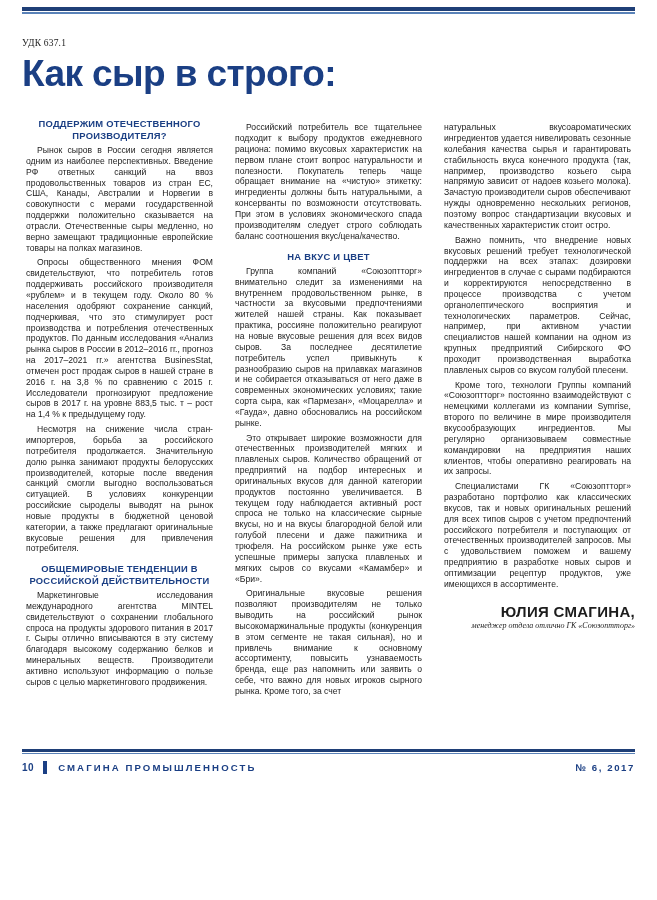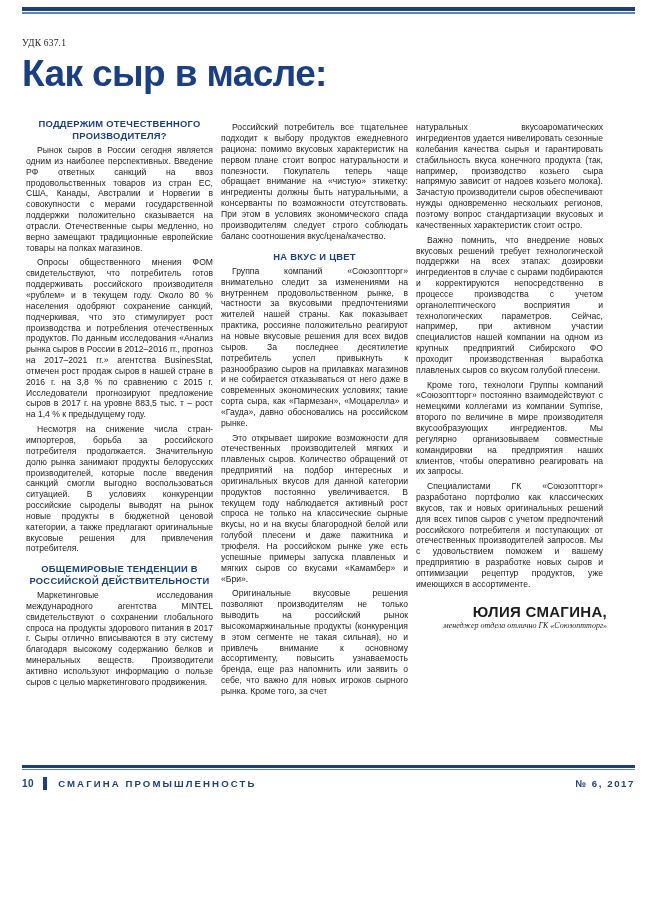--- a/index.html
+++ b/index.html
@@ -57,20 +57,21 @@
   }
   .headline .l2 {
     display: block;
     font-size: 27.5px;
     letter-spacing: -0.3px;
     margin-top: 3px;
   }
   
   .columns {
     display: flex;
+    gap: 14px;
     margin-top: 25px;
     height: 700px;
   }
   .col {
     width: 195px;
     flex: 0 0 195px;
   }
   .col p {
     margin: 4px;
     font-family: "Liberation Sans", sans-serif;
@@ -119,21 +120,21 @@
     font-size: 8px;
     color: #1c1c1c;
     display: block;
     margin-top: 1.5px;
   }
   
   .footer {
     position: absolute;
     left: 22px;
     right: 22px;
-    bottom: 14px;
+    bottom: 30px;
   }
   .footer .rule-dark { height: 3px; }
   .footer .rule-light { height: 1.5px; margin-top: 1px; }
   .footer-row {
     display: flex;
     align-items: center;
     margin-top: 7px;
     color: #1b3f84;
   }
   .footer .pageno {
@@ -165,21 +166,21 @@
 <div class="page">
 
   <div class="top-rule-wrap">
     <div class="rule-dark"></div>
     <div class="rule-light"></div>
   </div>
 
   <div class="udk">УДК 637.1</div>
 
   <h1 class="headline">
-    <span class="l1">Как сыр в масле:</span>
+    <span class="l1">Как сыр в строго:</span>
   </h1>
 
   <div class="columns">
 
     <div class="col">
       <div class="sec-head">ПОДДЕРЖИМ ОТЕЧЕСТВЕННОГО ПРОИЗВОДИТЕЛЯ?</div>
       <p>Рынок сыров в России сегодня является одним из наиболее перспективных. Введение РФ ответных санкций на ввоз продовольственных товаров из стран ЕС, США, Канады, Австралии и Норвегии в совокупности с мерами государственной поддержки положительно сказывается на отрасли. Отечественные сыры медленно, но верно замещают традиционные европейские товары на полках магазинов.</p>
       <p>Опросы общественного мнения ФОМ свидетельствуют, что потребитель готов поддерживать российского производителя «рублем» и в текущем году. Около 80 % населения одобряют сохранение санкций, подчеркивая, что это стимулирует рост производства и потребления отечественных продуктов. По данным исследования «Анализ рынка сыров в России в 2012–2016 гг., прогноз на 2017–2021 гг.» агентства BusinesStat, отмечен рост продаж сыров в нашей стране в 2016 г. на 3,8 % по сравнению с 2015 г. Исследователи прогнозируют предложение сыров в 2017 г. на уровне 883,5 тыс. т – рост на 1,4 % к предыдущему году.</p>
       <p>Несмотря на снижение числа стран-импортеров, борьба за российского потребителя продолжается. Значительную долю рынка занимают продукты белорусских производителей, которые после введения санкций смогли выгодно воспользоваться ситуацией. В условиях конкуренции российские сыроделы выводят на рынок новые продукты в бюджетной ценовой категории, а также предлагают оригинальные вкусовые решения для привлечения потребителя.</p>
       <div class="sec-head spaced">ОБЩЕМИРОВЫЕ ТЕНДЕНЦИИ В РОССИЙСКОЙ ДЕЙСТВИТЕЛЬНОСТИ</div>

